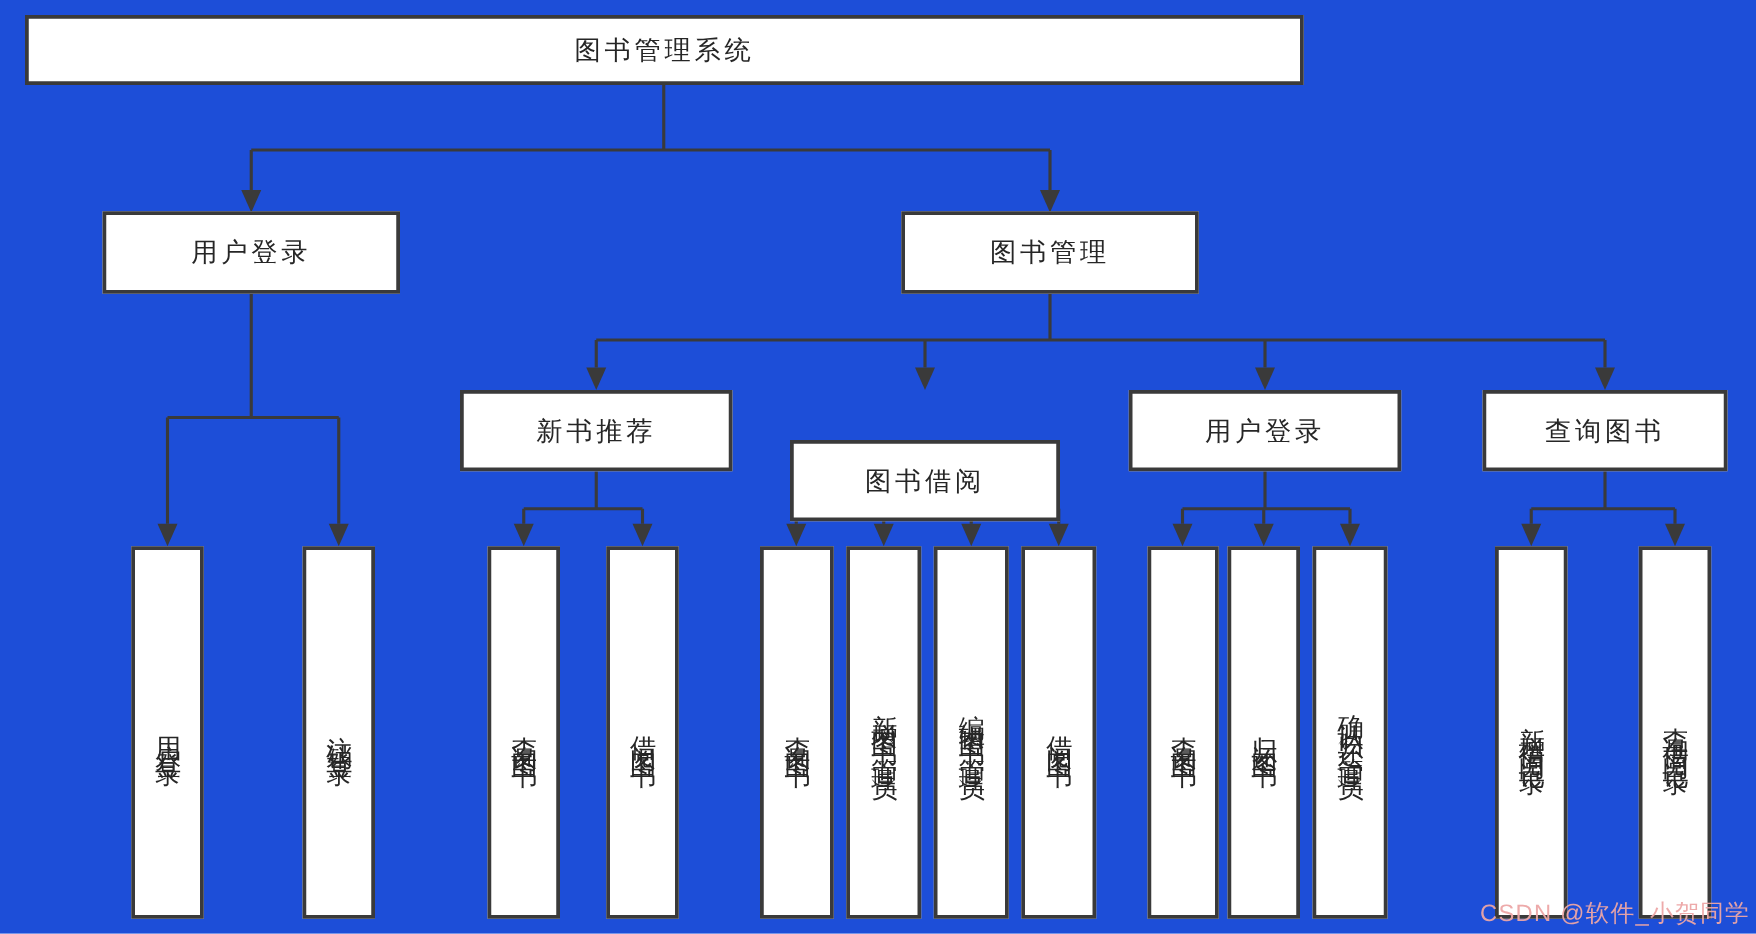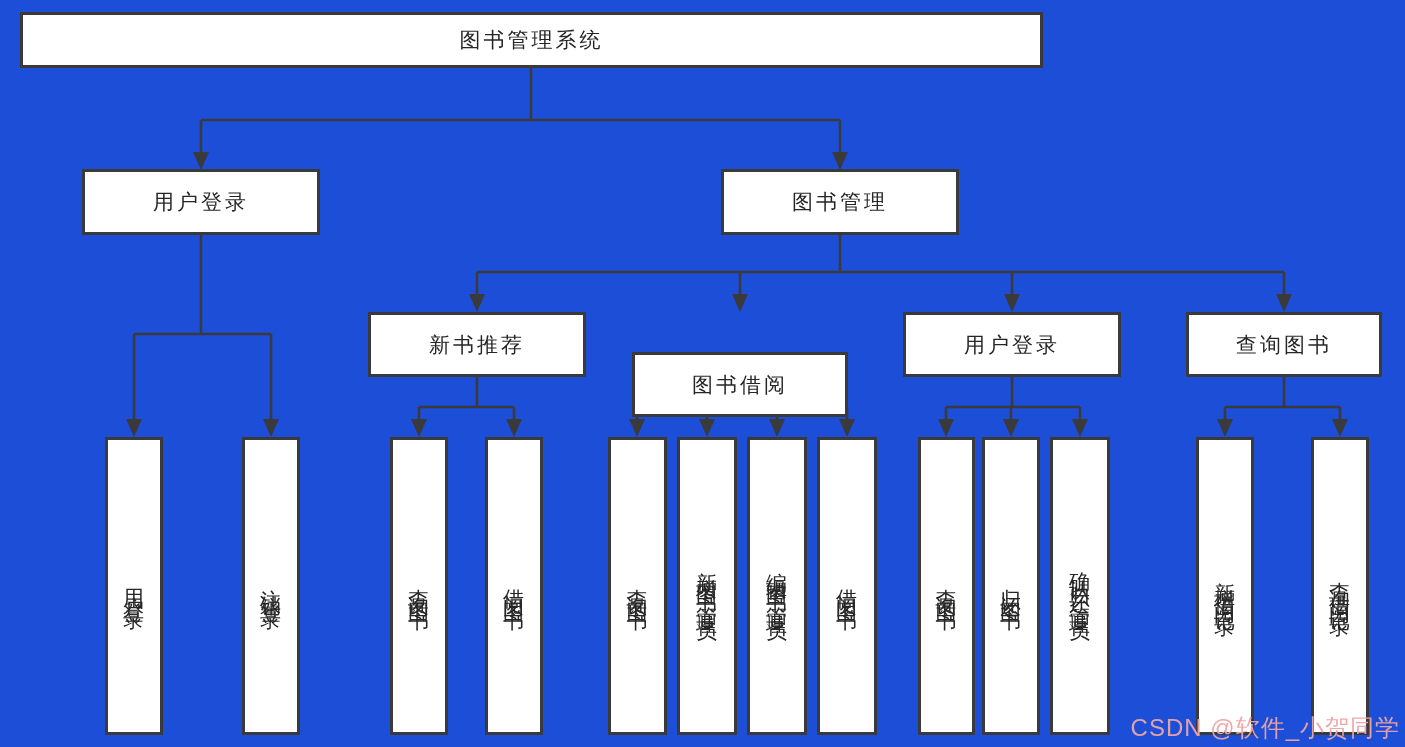--- a/index.html
+++ b/index.html
@@ -41,21 +41,21 @@
     writing-mode: vertical-rl;
     text-orientation: mixed;
     font-size: 21px;
     letter-spacing: 7px;
     line-height: 1;
   }
   .watermark {
     position: absolute;
     right: 5px;
     bottom: 3px;
-    font-size: 24px;
+    font-size: 19px;
     letter-spacing: 1px;
     color: #eda6a6;
     opacity: 0.95;
     white-space: nowrap;
     z-index: 5;
   }
 </style>
 </head>
 <body>
 

